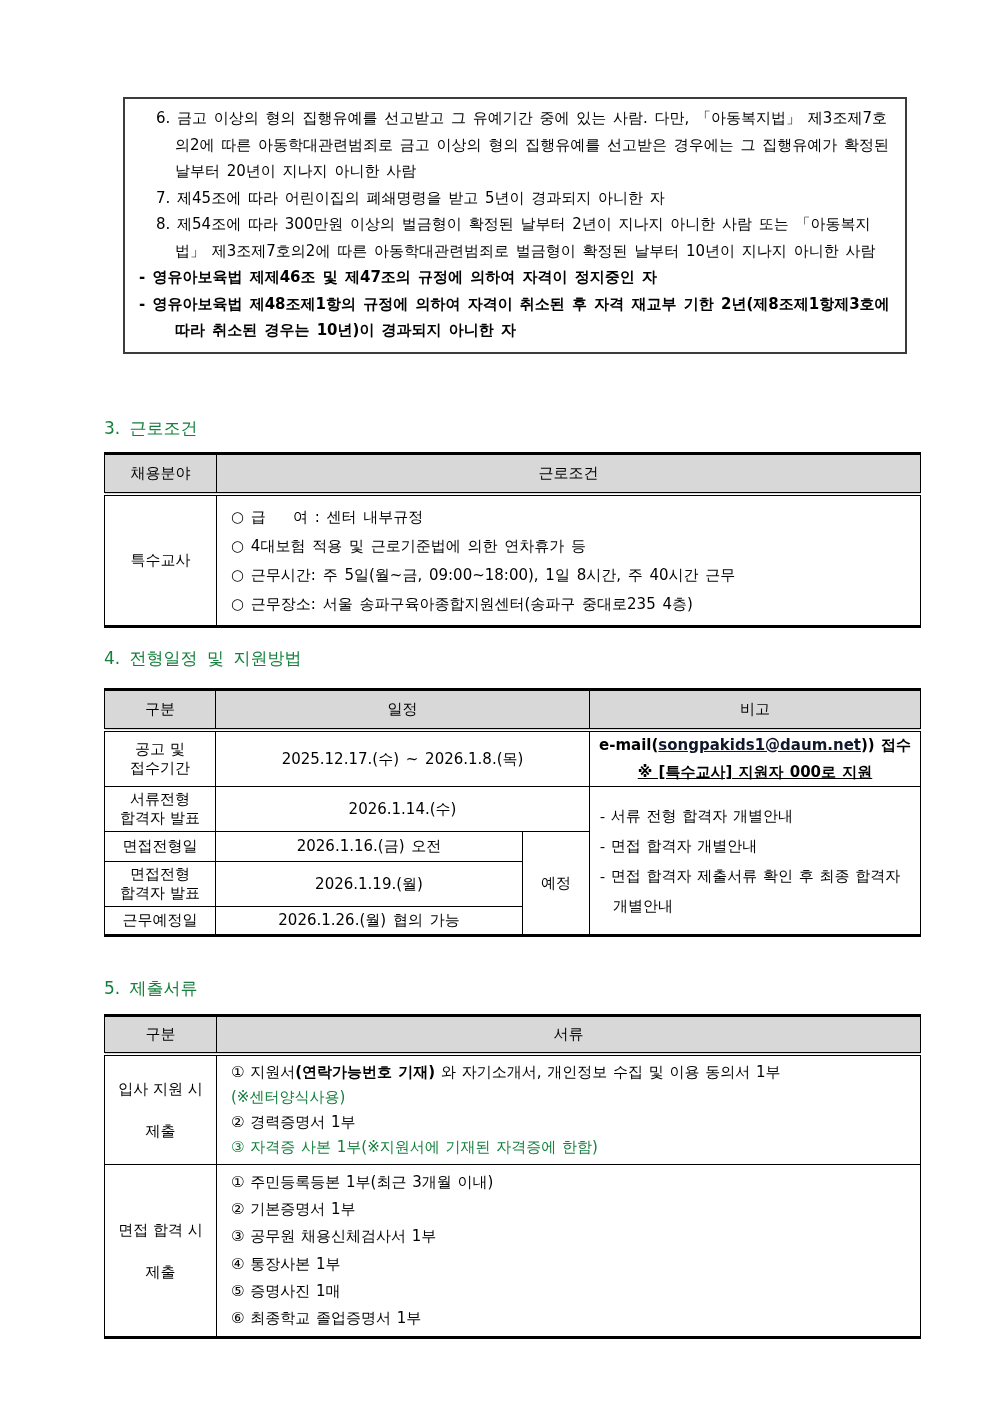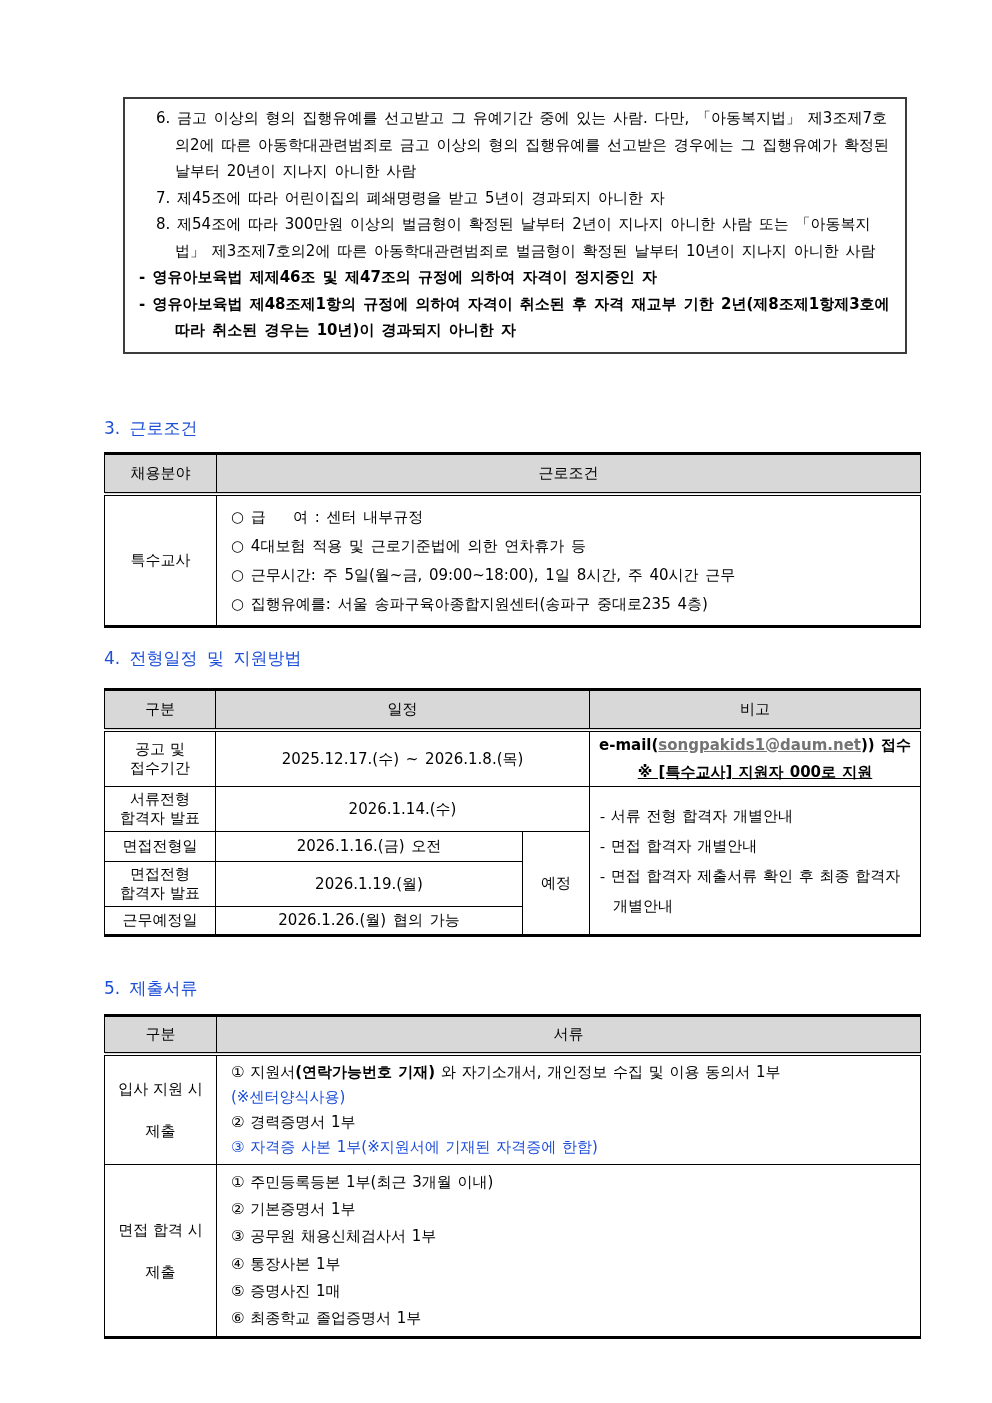--- a/index.html
+++ b/index.html
@@ -13,21 +13,21 @@
   #dq-box{
     left:115px;top:97px;width:772px;
     border:2px solid #3c3c3c;
     padding:6px 8px 8px 0;
     font-size:15px;line-height:26.5px;word-spacing:2px;
   }
   .dq-num{padding-left:50px;text-indent:-19px;}
   .dq-dash{padding-left:50px;text-indent:-36px;font-weight:bold;}
 
   
-  .sec-title{font-size:17px;line-height:22px;word-spacing:4px;color:#1d4ed8;}
+  .sec-title{font-size:17px;line-height:22px;word-spacing:4px;color:#15803d;}
   #sec3-title{left:96px;top:417px;}
   #sec4-title{left:96px;top:647px;}
   #sec5-title{left:96px;top:977px;}
 
   
   table{border-collapse:collapse;table-layout:fixed;font-size:15px;}
   table{border-top:3px solid #000;border-bottom:3px solid #000;}
   th,td{border:1px solid #000;vertical-align:middle;padding:0;}
   thead th{
     background:#d8d8d8;font-weight:normal;text-align:center;
@@ -39,33 +39,33 @@
   #table3 thead th{height:37px;}
   #table3 .body-row td{height:117px;}
   .cond-cell{padding:6px 8px 6px 14px;}
   .cond-line{line-height:29px;white-space:pre-wrap;word-spacing:2px;}
 
   #table4{left:96px;top:688px;width:816px;}
   #table4 thead th{height:37px;}
   .lbl{line-height:19px;text-align:center;}
   .date-cell{text-align:center;word-spacing:2px;}
   .remark-email{text-align:center;line-height:27px;font-weight:bold;word-spacing:1px;}
-  .email-link{color:#737373;text-decoration:underline;cursor:pointer;}
+  .email-link{color:#0f172a;text-decoration:underline;cursor:pointer;}
   .remark-note-underline{font-weight:bold;text-decoration:underline;}
   .remark-notes{padding:4px 4px 4px 10px;font-family:Liberation Serif, serif;}
   .remark-note-line{line-height:30px;padding-left:13px;text-indent:-13px;word-spacing:2px;}
   .status-cell{text-align:center;}
 
   #table5{left:96px;top:1014px;width:816px;}
   #table5 thead th{height:35px;}
   .lbl5{line-height:42px;text-align:center;}
   .docs-cell{padding:4px 8px 4px 14px;vertical-align:middle;}
   .doc-line{line-height:25px;word-spacing:1px;}
   .doc-line6{line-height:27.2px;word-spacing:1px;}
-  .navy{color:#1d4ed8;}
+  .navy{color:#15803d;}
   .bold{font-weight:bold;}
 </style>
 </head>
 <body>
 
 <div id="dq-box" class="abs">
   <div class="dq-num">6. 금고 이상의 형의 집행유예를 선고받고 그 유예기간 중에 있는 사람. 다만, 「아동복지법」 제3조제7호의2에 따른 아동학대관련범죄로 금고 이상의 형의 집행유예를 선고받은 경우에는 그 집행유예가 확정된 날부터 20년이 지나지 아니한 사람</div>
   <div class="dq-num">7. 제45조에 따라 어린이집의 폐쇄명령을 받고 5년이 경과되지 아니한 자</div>
   <div class="dq-num">8. 제54조에 따라 300만원 이상의 벌금형이 확정된 날부터 2년이 지나지 아니한 사람 또는 「아동복지법」 제3조제7호의2에 따른 아동학대관련범죄로 벌금형이 확정된 날부터 10년이 지나지 아니한 사람</div>
   <div class="dq-dash">- 영유아보육법 제제46조 및 제47조의 규정에 의하여 자격이 정지중인 자</div>
@@ -85,21 +85,21 @@
       <th>근로조건</th>
     </tr>
   </thead>
   <tbody>
     <tr class="body-row">
       <td class="c">특수교사</td>
       <td class="cond-cell">
         <div class="cond-line">○ 급    여 : 센터 내부규정</div>
         <div class="cond-line">○ 4대보험 적용 및 근로기준법에 의한 연차휴가 등</div>
         <div class="cond-line">○ 근무시간: 주 5일(월~금, 09:00~18:00), 1일 8시간, 주 40시간 근무</div>
-        <div class="cond-line">○ 집행유예를: 서울 송파구육아종합지원센터(송파구 중대로235 4층)</div>
+        <div class="cond-line">○ 근무장소: 서울 송파구육아종합지원센터(송파구 중대로235 4층)</div>
       </td>
     </tr>
   </tbody>
 </table>
 
 <div id="sec4-title" class="abs sec-title">4. 전형일정 및 지원방법</div>
 
 <table id="table4" class="abs">
   <colgroup>
       <col style="width:111px">

